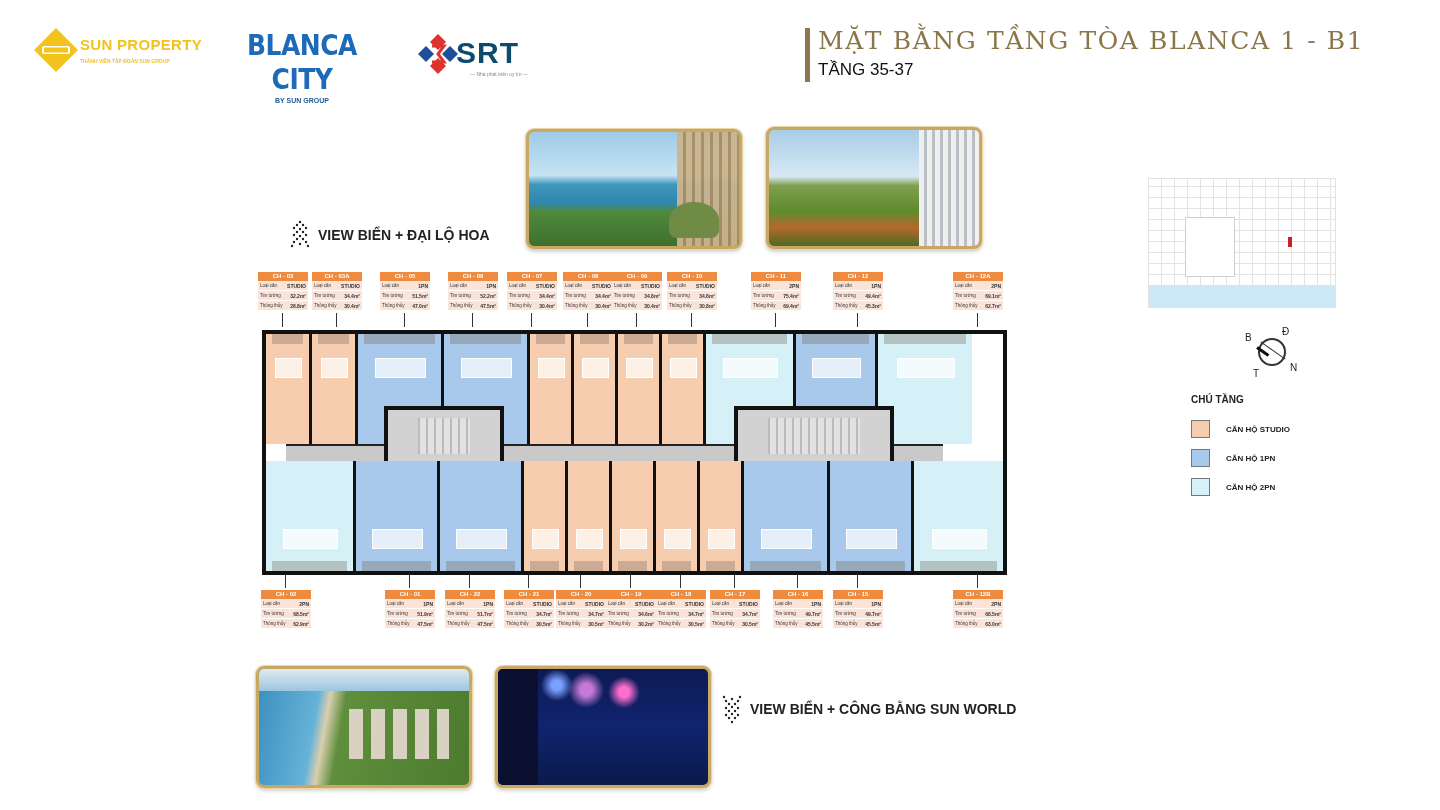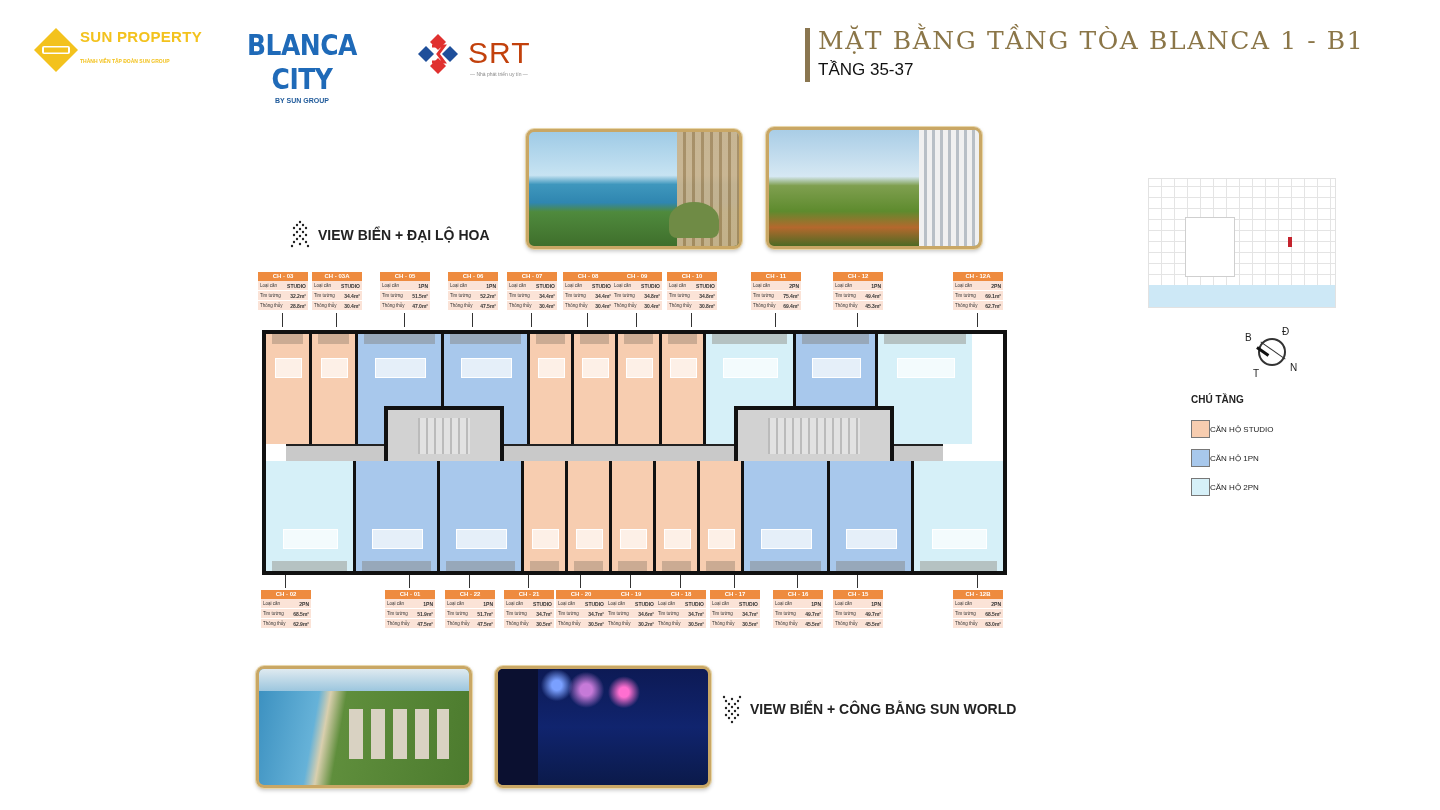--- a/index.html
+++ b/index.html
@@ -3,30 +3,30 @@
 <meta charset="utf-8">
 <style>
   * { box-sizing: border-box; margin: 0; padding: 0; }
   html, body { width: 1440px; height: 810px; background: #ffffff; overflow: hidden; }
   body { position: relative; font-family: "Liberation Sans", sans-serif; color: #222; }
 
   
   .logo { position: absolute; }
   .logo-sun { left: 34px; top: 28px; width: 150px; height: 48px; }
   .sun-diamond { position: absolute; left: 0; top: 0; width: 44px; height: 44px; }
-  .sun-text { position: absolute; left: 46px; top: 0; font-weight: bold; font-size: 15px; color: #f3c21d; letter-spacing: 0.3px; white-space: nowrap; }
+  .sun-text { position: absolute; left: 46px; top: 8px; font-weight: bold; font-size: 15px; color: #f3c21d; letter-spacing: 0.3px; white-space: nowrap; }
   .sun-sub { position: absolute; left: 46px; top: 30px; font-size: 5px; font-weight: bold; color: #f3c21d; white-space: nowrap; }
 
   .logo-blanca { left: 218px; top: 33px; width: 168px; height: 50px; text-align: center; }
   .blanca-text { font-family: "DejaVu Sans", sans-serif; font-weight: bold; font-size: 25px; letter-spacing: -0.5px; color: #1f6ab8; line-height: 30px; transform: scaleY(1.15); }
   .blanca-sub { font-size: 7px; font-weight: bold; color: #1f5a9a; margin-top: 4px; }
 
   .logo-srt { left: 416px; top: 30px; width: 122px; height: 50px; }
   .srt-mark { position: absolute; left: 0; top: 2px; width: 44px; height: 44px; }
-  .srt-text { position: absolute; left: 52px; top: 6px; font-weight: normal; font-size: 30px; color: #c2410c; letter-spacing: 1px; }
+  .srt-text { position: absolute; left: 40px; top: 6px; font-weight: bold; font-size: 30px; color: #0c4a6e; letter-spacing: 1px; }
   .srt-sub { position: absolute; left: 54px; top: 41px; font-size: 5px; color: #888; white-space: nowrap; }
 
   
   .title-bar { position: absolute; left: 805px; top: 28px; width: 5px; height: 54px; background: #8a7650; }
   .title-main { position: absolute; left: 818px; top: 26px; font-family: "DejaVu Serif", serif; font-size: 25px; color: #8b7648; letter-spacing: 1.6px; white-space: nowrap; }
   .title-sub { position: absolute; left: 818px; top: 60px; font-size: 17px; color: #111; white-space: nowrap; }
 
   
   .view-label { position: absolute; display: flex; align-items: center; gap: 8px; font-weight: bold; font-size: 14px; color: #222; white-space: nowrap; }
   .view-top { left: 290px; top: 220px; }
@@ -101,21 +101,21 @@
   .compass-circle { position: absolute; left: 18px; top: 12px; width: 28px; height: 28px; border: 2px solid #333; border-radius: 50%; }
   .compass-needle { position: absolute; left: 18px; top: 24px; width: 30px; height: 0; border-top: 1px solid #333; transform: rotate(35deg); }
   .compass-needle-bold { position: absolute; left: 17px; top: 20px; width: 14px; height: 3px; background: #111; transform: rotate(35deg); transform-origin: left center; }
   .cmp-b { position: absolute; left: 5px; top: 6px; }
   .cmp-d { position: absolute; left: 42px; top: 0; }
   .cmp-n { position: absolute; left: 50px; top: 36px; }
   .cmp-t { position: absolute; left: 13px; top: 42px; }
 
   .legend { position: absolute; left: 1191px; top: 394px; }
   .legend-title { font-weight: bold; font-size: 10px; color: #222; margin-bottom: 15px; }
-  .legend-item { display: flex; align-items: center; gap: 0; margin-bottom: 11px; font-size: 8px; color: #222; }
+  .legend-item { display: flex; align-items: center; gap: 16px; margin-bottom: 11px; font-size: 8px; color: #222; font-weight: bold; }
   .legend-swatch { width: 19px; height: 18px; border: 1px solid #777; }
 </style>
 </head>
 <body>
 
 <div class="logo logo-sun">
   <svg class="sun-diamond" viewBox="0 0 44 44">
     <polygon points="22,0 44,22 22,44 0,22" fill="#f3c21d"></polygon>
     <rect x="8" y="18" width="28" height="8" rx="2" fill="#fff"></rect>
     <rect x="10" y="19.5" width="24" height="5" fill="#f3c21d"></rect>

